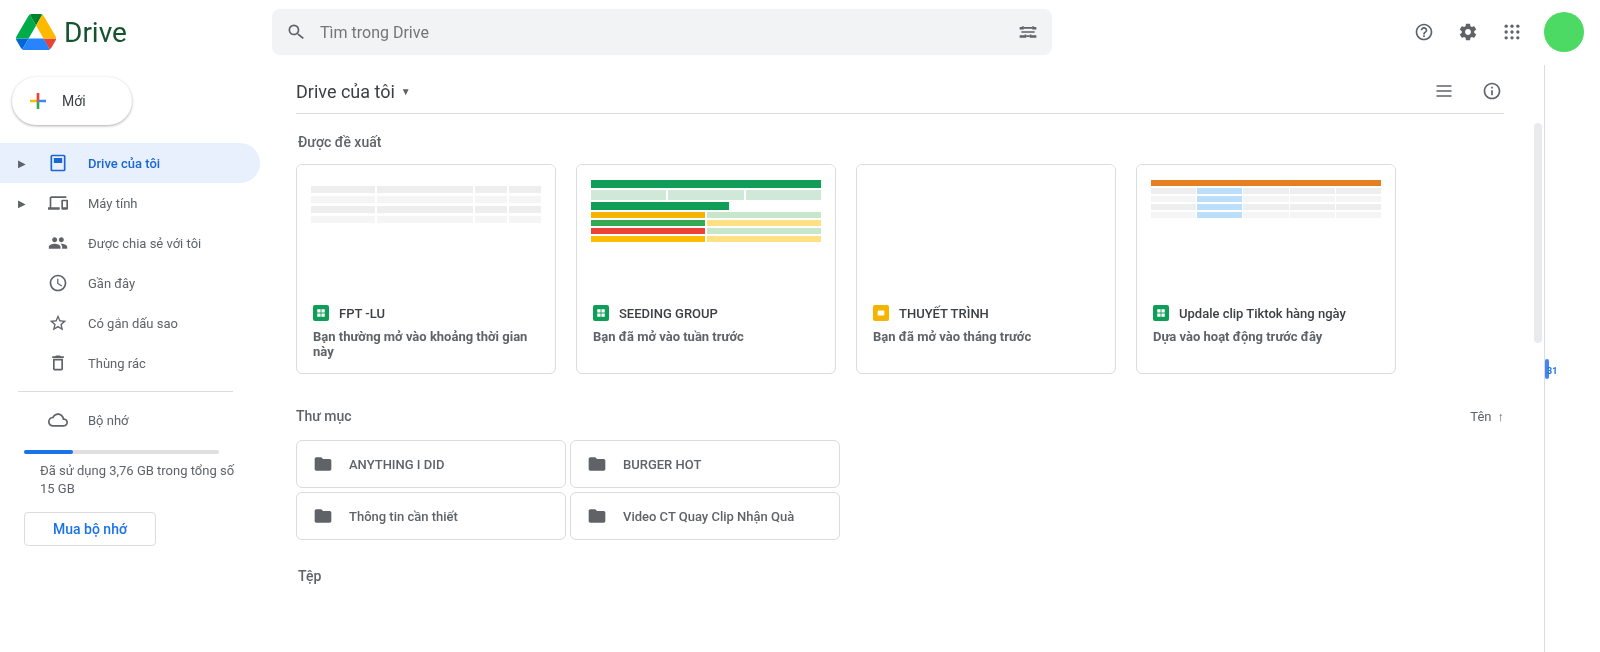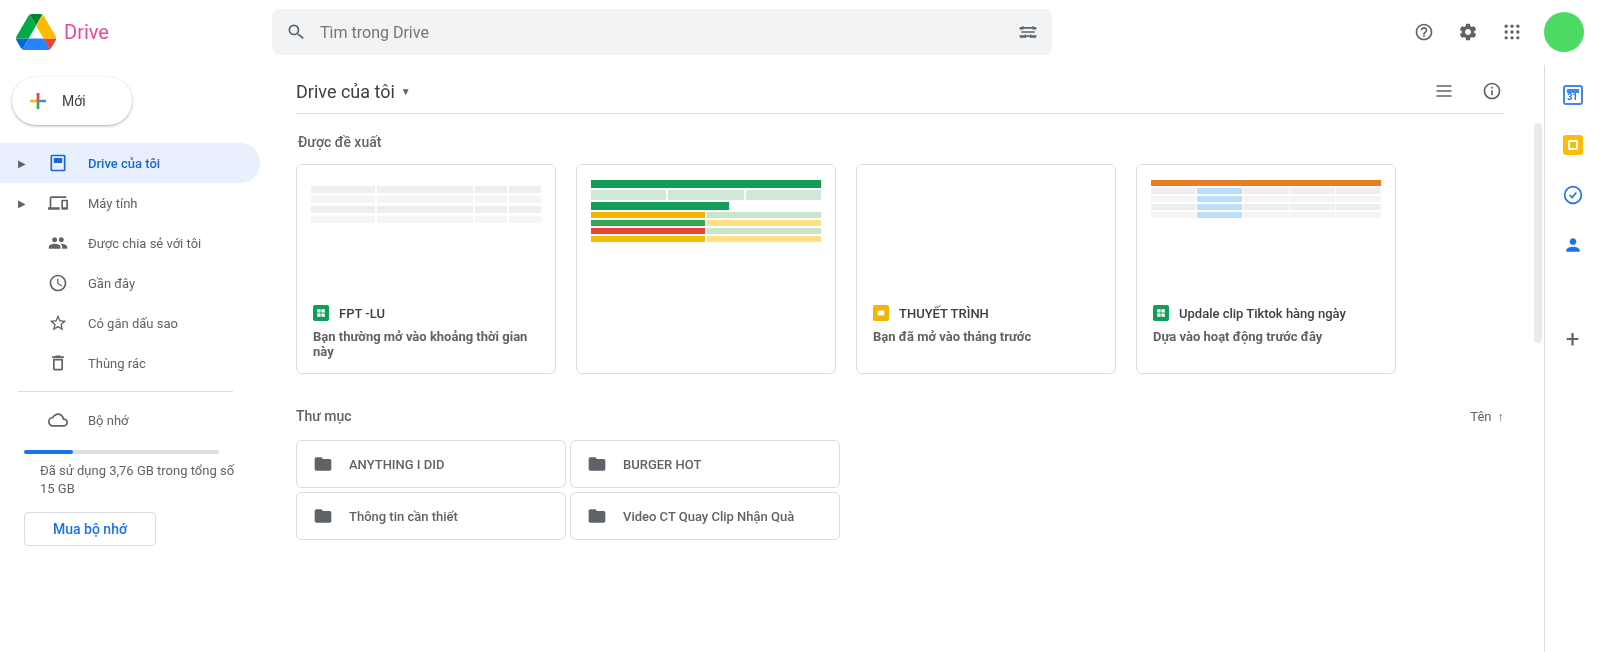--- a/index.html
+++ b/index.html
@@ -1,21 +1,21 @@
 <!DOCTYPE html>
 <html><head>
 <meta charset="utf-8">
 <style>
   * { box-sizing: border-box; margin: 0; padding: 0; font-family: "Google Sans", Roboto, Arial, sans-serif; }
   body { width: 1600px; height: 652px; overflow: hidden; background: #fff; color: #202124; }
 
   
   .header { display: flex; align-items: center; height: 64px; padding: 0 16px; gap: 8px; }
   .logo-wrap { display: flex; align-items: center; gap: 8px; width: 248px; }
-  .product-name { font-size: 20px; color: #ec4899; }
+  .product-name { font-size: 28px; color: #14532d; }
   .search-bar { flex: 0 0 780px; height: 46px; background: #f1f3f4; border-radius: 8px; display: flex; align-items: center; padding: 12px 14px; gap: 14px; }
   .search-bar input { flex: 1; border: none; background: transparent; font-size: 16px; color: #5f6368; outline: none; }
   .header-spacer { flex: 1; }
   .header-icons { display: flex; align-items: center; gap: 20px; }
   .icon-btn { width: 24px; height: 24px; display: flex; align-items: center; justify-content: center; color: #5f6368; cursor: pointer; }
   .avatar { width: 40px; height: 40px; border-radius: 50%; background: #4cd964; }
 
   
   .body { display: flex; height: calc(100% - 64px); border-top: 1px solid rgba(0,0,0,0); }
   .sidebar { width: 260px; padding-top: 12px; }
@@ -49,21 +49,21 @@
   .card-sub { margin-top:8px; font-size:13px; color:#5f6368;font-weight:bold; }
   .file-icon { width:16px; height:16px; border-radius:2px; display:flex; align-items:center; justify-content:center; }
   .sheets-ic { background:#0f9d58; }
   .slides-ic { background:#f4b400; }
 
   .folders-header { display:flex; justify-content:space-between; align-items:center; margin-top:34px; }
   .sort { font-size:13px; color:#5f6368; display:flex; align-items:center; gap:6px; cursor:pointer; }
   .folder-grid { display:flex; gap:4px; margin-top:16px; flex-wrap:wrap; width:620px; }
   .folder { width:270px; height:48px; border:1px solid #dadce0; border-radius:6px; display:flex; align-items:center; gap:16px; padding:0 16px; font-size:13px; font-weight:500; color:#5f6368; cursor:pointer; }
 
-  .side-panel { width:56px; border-left:1px solid #dadce0; display:flex; flex-direction:column; align-items:center; padding-top:20px; gap:30px; }
+  .side-panel { width:56px; border-left:1px solid #dadce0; display:flex; flex-direction:row; align-items:center; padding-top:20px; gap:30px; }
   .sp-icon { width:20px; height:20px; border-radius:3px; cursor:pointer; }
   .scroll-track { position:absolute; right:2px; top:58px; width:8px; height:220px; background:#e8eaed; border-radius:4px; }
 
   svg.gicon { width:20px; height:20px; fill:#5f6368; }
   .nav-item.active svg.gicon { fill:#1967d2; }
 </style>
 </head>
 <body>
 
 <div class="header">
@@ -281,20 +281,31 @@
                   </div>
                   <div style="flex:1;display:flex;flex-direction:column;gap:2px">
                     <div style="flex:1;background:#c8e6c9"></div>
                     <div style="flex:1;background:#ffe082"></div>
                     <div style="flex:1;background:#c8e6c9"></div>
                     <div style="flex:1;background:#ffe082"></div>
                   </div>
                 </div>
               </div>
             </div>
+       <div class="card-meta">
+         <div class="card-name-row">
+           <span class="file-icon sheets-ic">
+                  <svg width="10" height="10" viewBox="0 0 24 24" fill="#fff">
+                    <path d="M3 3h8v8H3zm10 0h8v8h-8zM3 13h8v8H3zm10 0h8v8h-8z"></path>
+                  </svg>
+                </span>
+           <span>SEEDING GROUP</span>
+         </div>
+         <div class="card-sub">Bạn đã mở vào tuần trước</div>
+       </div>
      </div>
           <div class="card">
        <div class="thumb">
               <div class="thumb-inner" style="background:#fff"></div>
             </div>
        <div class="card-meta">
          <div class="card-name-row">
            <span class="file-icon slides-ic">
                   <svg width="10" height="10" viewBox="0 0 24 24" fill="#fff">
                     <rect x="4" y="6" width="16" height="12" rx="1"></rect>
@@ -383,20 +394,21 @@
             <span>Thông tin cần thiết</span>
           </div>
           <div class="folder">
             <svg class="gicon" viewBox="0 0 24 24">
               <path d="M20 6h-8l-2-2H4c-1.1 0-2 .9-2 2v12c0 1.1.9 2 2 2h16c1.1 0 2-.9 2-2V8c0-1.1-.9-2-2-2zm-6 6c.83 0 1.5-.67 1.5-1.5S14.83 9 14 9s-1.5.67-1.5 1.5.67 1.5 1.5 1.5zm-4 0c.83 0 1.5-.67 1.5-1.5S10.83 9 10 9s-1.5.67-1.5 1.5.67 1.5 1.5 1.5zm0 1c-1.17 0-3.5.58-3.5 1.75V16h7v-1.25C13.5 13.58 11.17 13 10 13zm4 0c-.15 0-.31.01-.48.02.58.43.98.99.98 1.73V16h3v-1.25c0-1.17-2.33-1.75-3.5-1.75z"></path>
             </svg>
             <span>Video CT Quay Clip Nhận Quà</span>
           </div>
         </div>
 
+      <div class="section-label" style="margin-top:28px">Tệp</div>
     </div>
 
     <div class="side-panel">
       <div class="sp-icon" style="background:#fff;border:2px solid #4285f4;position:relative">
           <div style="position:absolute;inset:2px 2px auto 2px;height:4px;background:#4285f4"></div>
           <div style="position:absolute;bottom:1px;left:0;right:0;text-align:center;font-size:9px;color:#1a73e8;font-weight:bold">31</div>
         </div>
       <div class="sp-icon" style="background:#fbbc04;border-radius:3px;position:relative">
           <div style="position:absolute;inset:5px;border:2px solid #fff;border-radius:2px"></div>
         </div>

